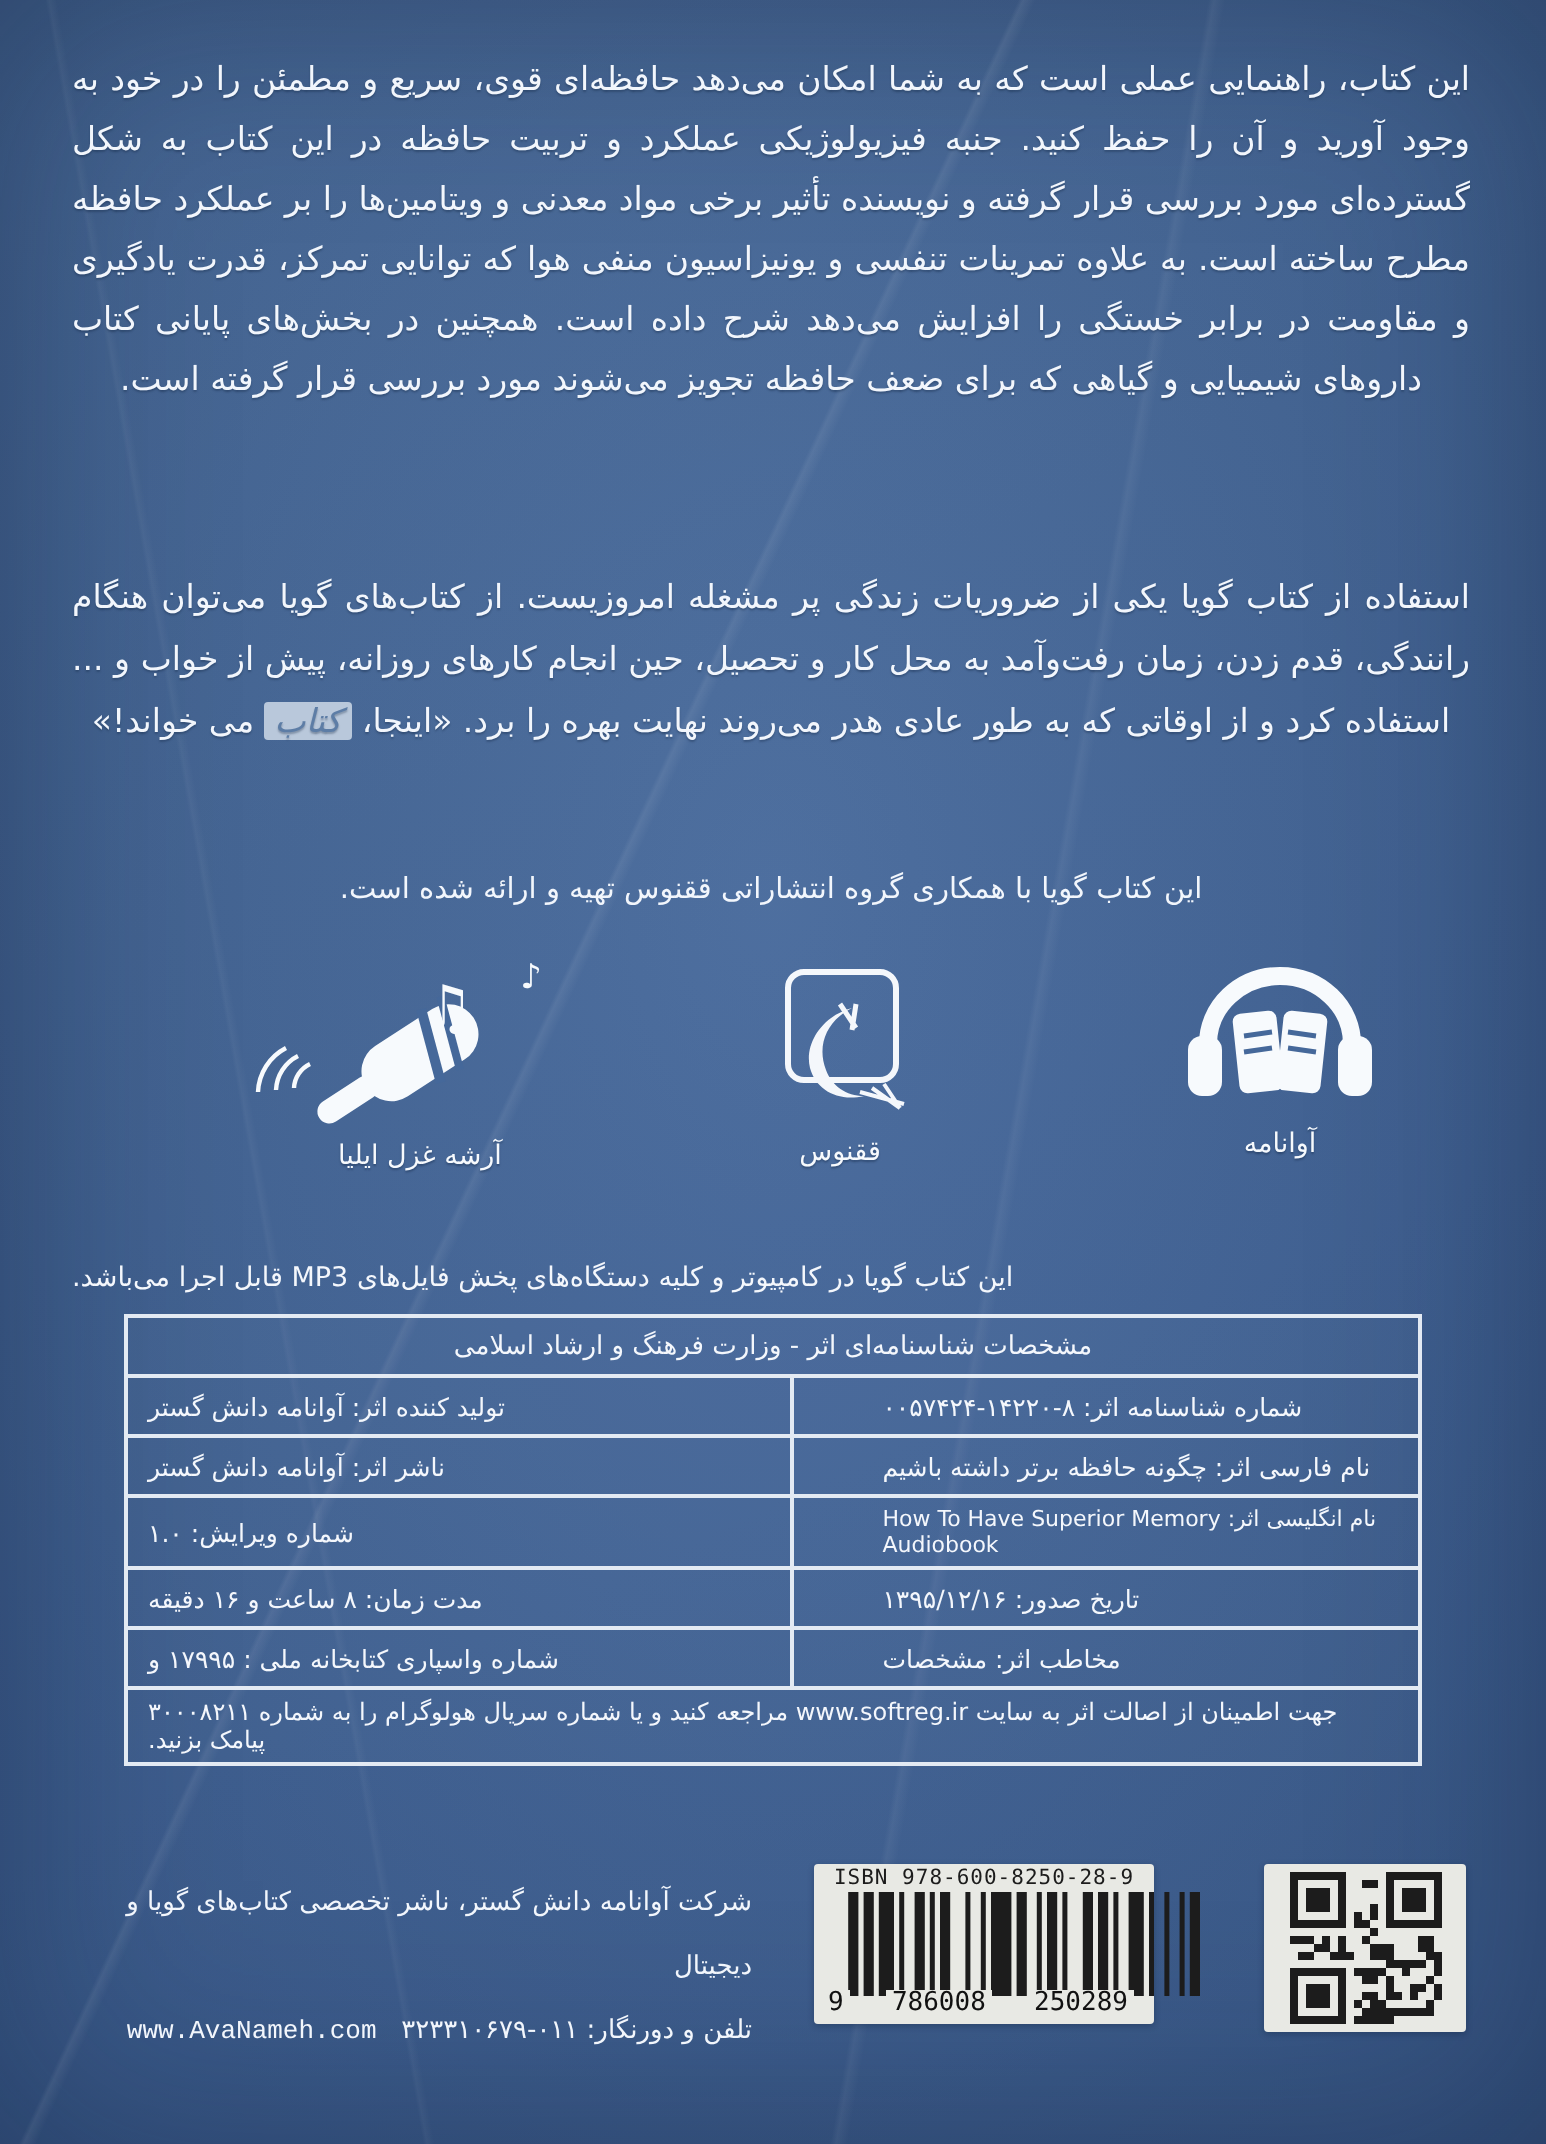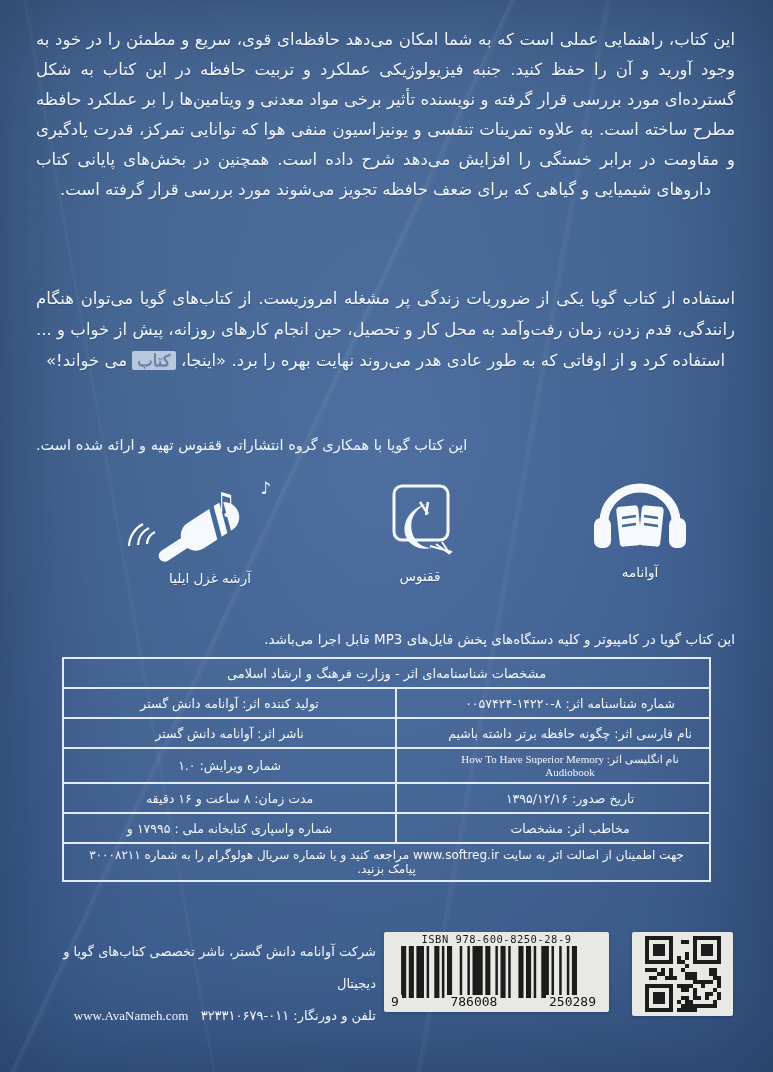--- a/index.html
+++ b/index.html
@@ -28,62 +28,62 @@
     position:absolute;left:36px;right:38px;
     text-align:justify;text-align-last:center;
     font-size:16.5px;line-height:30px;
     color:#f2f6fc;
     text-shadow:0 1px 1px rgba(20,40,70,.35);
   }
   .para1{top:8px;}
   .para2{top:266px;line-height:31px;}
   .hl-word{
     background:#b9c8db;color:#5d7da6;
-    padding:0 5px;border-radius:2px;
+    padding:0 5px;border-radius:2px;font-style:italic;
   }
   .pub-note{
     position:absolute;top:437px;left:36px;right:38px;
-    text-align:left;font-size:14.5px;color:#f2f6fc;
+    text-align:center;font-size:14.5px;color:#f2f6fc;
   }
   .logo{position:absolute;text-align:center;color:#f7fafd;}
   .logo .lbl{font-size:13.5px;margin-top:2px;letter-spacing:.5px;text-shadow:0 1px 1px rgba(20,40,70,.4);}
   .logo-mic{top:476px;left:120px;width:180px;}
   .logo-phoenix{top:482px;left:360px;width:120px;}
   .logo-phones{top:474px;left:580px;width:120px;}
   .logo svg{display:block;margin:0 auto;}
   .phoenix-lbl{font-size:11px;margin-top:-6px;}
   .mp3-note{
     position:absolute;top:631px;left:36px;right:38px;
-    text-align:right;font-size:13.5px;color:#f4f7fc;
+    text-align:left;font-size:13.5px;color:#f4f7fc;
   }
   .specs{
     position:absolute;top:657px;left:62px;width:649px;
     border-collapse:collapse;
     font-size:12.5px;color:#f4f7fc;
   }
   .specs td{
     border:2px solid #e3eaf3;
     padding:4px 10px;
     height:20px;
     vertical-align:middle;
-    text-align:center;
+    text-align:left;
     background:rgba(255,255,255,0.02);
   }
   .specs .th-cell{text-align:center;font-size:13px;}
   .specs .ft-cell{font-size:12px;}
   .specs .cell-r{width:48.5%;padding-left:44px;}
   .specs .cell-l{width:51.5%;}
-  .specs .cell-en{font-size:11px;font-family:Liberation Serif, serif;}
+  .specs .cell-en{font-size:11px;}
   .company{
     position:absolute;top:936px;left:40px;width:336px;
     text-align:right;font-size:13px;line-height:32px;color:#f2f6fc;
   }
-  .company .web{font-family:Liberation Serif, serif;}
+  .company .web{font-family:Liberation Mono, monospace;}
   .barcode-panel{
-    position:absolute;top:932px;left:384px;width:225px;height:80px;
+    position:absolute;top:932px;left:407px;width:170px;height:80px;
     background:#e8e9e4;border-radius:2px;direction:ltr;
     box-shadow:0 1px 3px rgba(10,25,50,.3);
   }
   .isbn-line{
     position:absolute;top:1px;left:0;right:0;text-align:center;
     font-family:"DejaVu Sans Mono",monospace;font-size:10.5px;color:#1c1c1c;letter-spacing:.5px;
   }
   .bars{position:absolute;top:14px;left:12px;}
   .bc-digits{
     position:absolute;bottom:3px;left:4px;right:10px;

